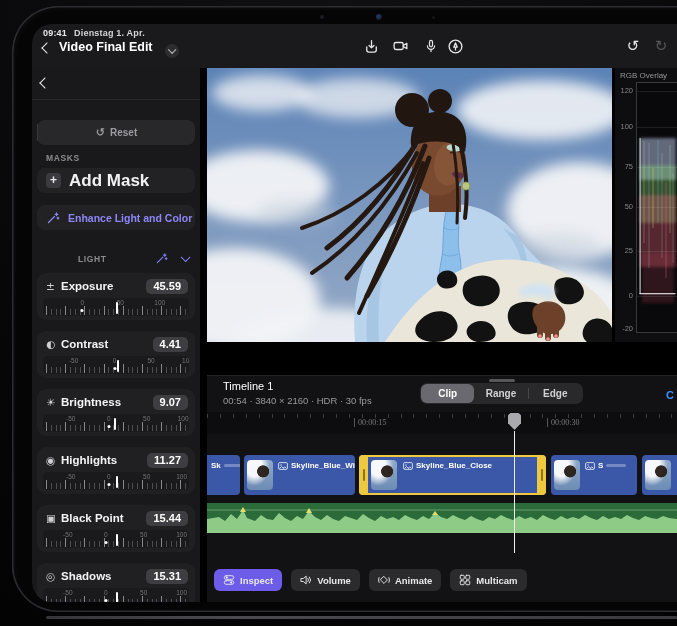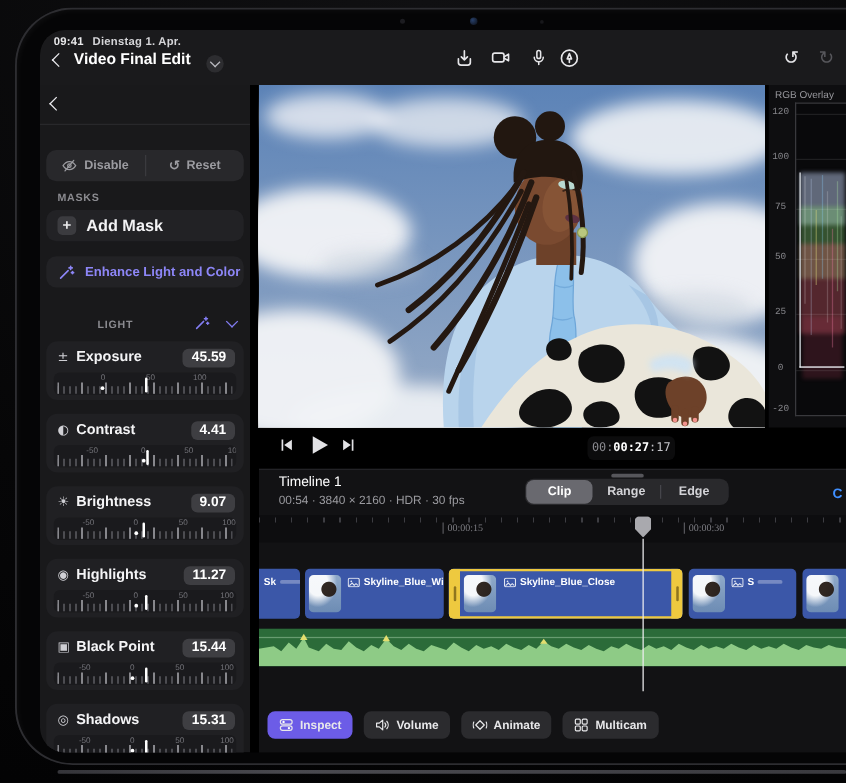--- a/index.html
+++ b/index.html
@@ -33,21 +33,21 @@
   .panel{position:absolute;left:0;top:44px;width:168px;height:534px;background:#19191b;}
   .panel-header{position:absolute;left:0;top:0;width:168px;height:31px;border-bottom:1px solid #28282b;}
   .panel-title{position:absolute;left:0;right:0;top:9px;text-align:center;font-size:11px;font-weight:700;color:#fff;}
   .pill{position:absolute;left:5px;top:52px;width:158px;height:25px;background:#28282b;border-radius:8px;display:flex;}
   .pill .half{flex:1;display:flex;align-items:center;justify-content:center;gap:5px;font-size:10px;color:#9c9ca1;font-weight:600;}
   .pill .div{width:1px;background:#3a3a3e;margin:4px 0;}
   .sect-label{position:absolute;left:14px;font-size:8.5px;letter-spacing:.6px;color:#8b8b90;font-weight:600;}
   .row-btn{position:absolute;left:5px;width:158px;height:25px;background:#222225;border-radius:8px;display:flex;align-items:center;}
   .plusbox{width:15px;height:15px;margin:0 8px 0 9px;border-radius:4px;background:#3b3b3f;color:#e8e8ea;
     font-size:12px;line-height:14px;text-align:center;font-weight:600;}
-  .addmask-label{font-size:13px;color:#f2f2f4;font-weight:600;}
+  .addmask-label{font-size:17px;color:#f2f2f4;font-weight:600;}
   .enhance-label{font-size:10.5px;color:#8d86f7;font-weight:600;margin-left:8px;}
   .light-row{position:absolute;left:14px;top:184px;width:140px;height:14px;}
   .light-icons{position:absolute;right:-2px;top:0;display:flex;gap:14px;align-items:center;}
   
   .card{position:absolute;left:5px;width:158px;height:47px;background:#202023;border-radius:9px;}
   .card-head{position:absolute;left:9px;right:7px;top:5px;height:16px;display:flex;align-items:center;}
   .s-icon{width:15px;font-size:10.5px;color:#cfcfd4;font-family:"DejaVu Sans",sans-serif;}
   .s-name{font-size:11.5px;color:#f4f4f6;font-weight:600;}
   .s-value{margin-left:auto;background:#3e3e42;border-radius:5px;padding:1.5px 7px;font-size:11px;font-weight:700;color:#fff;}
   .strip{position:absolute;left:6px;right:6px;top:25px;height:18px;background:#1a1a1d;border-radius:5px;overflow:hidden;}
@@ -65,21 +65,21 @@
   .pb-ico{position:absolute;top:8px;display:flex;align-items:center;justify-content:center;}
   .pb-ico svg{fill:#e2e2e5;}
   .timecode{position:absolute;left:263px;top:7px;width:70px;height:19px;background:#0c0c0d;border-radius:5px;
     display:flex;align-items:center;justify-content:center;font-family:"DejaVu Sans Mono",monospace;font-size:9.5px;}
   .tc-dim{color:#8a8a8f;}
   .tc-main{color:#fff;font-weight:700;}
   .tc-fr{color:#c6c6cb;}
   
   .scope{position:absolute;left:583px;top:44px;width:62px;height:274px;background:#0e0e10;}
   .scope-title{position:absolute;left:5px;top:3px;font-size:8px;color:#96969b;}
-  .axis-label{position:absolute;width:17px;text-align:center;font-size:7.5px;color:#85858a;font-family:Liberation Mono, monospace;}
+  .axis-label{position:absolute;width:17px;text-align:right;font-size:7.5px;color:#85858a;font-family:Liberation Sans, sans-serif;}
   .scope-plot{position:absolute;left:21px;top:14px;width:41px;height:249px;background:#09090b;
     border:1px solid #39393d;border-right:none;}
   .gridline{position:absolute;left:0;width:100%;height:1px;background:rgba(255,255,255,.09);}
   
   .timeline{position:absolute;left:175px;top:351px;width:470px;height:227px;background:#121214;}
   .tl-header{position:absolute;left:0;top:0;width:470px;height:35px;border-top:1px solid #232327;}
   .tl-name{position:absolute;left:16px;top:4px;font-size:11px;font-weight:400;color:#fff;}
   .tl-meta{position:absolute;left:16px;top:19px;font-size:9.5px;color:#9a9a9f;}
   .drag-handle{position:absolute;left:282px;top:3px;width:26px;height:3px;border-radius:2px;background:#56565b;}
   .segmented{position:absolute;left:213px;top:7px;width:163px;height:21px;background:#29292c;border-radius:7px;
@@ -168,28 +168,20 @@
       <span class="tb-ico glyph" style="left:590px;font-size:15px;">↺</span>
       <span class="tb-ico glyph" style="left:618px;font-size:15px;color:#56565b;">↻</span>
     </div>
 
     <div class="panel">
       <div class="panel-header">
         <span class="chev left" style="position:absolute;left:9px;top:11px;"></span>
       </div>
 
       <div class="pill">
-        <span class="half">
-          <svg width="13" height="11" viewBox="0 0 14 12" style="stroke:#9c9ca1;fill:none;stroke-width:1.1;stroke-linecap:round;">
-            <path d="M1.5,6 C3,3.7 5.2,2.5 7,2.5 S11,3.7 12.5,6 C11,8.3 8.8,9.5 7,9.5 S3,8.3 1.5,6 Z"></path>
-              <circle cx="7" cy="6" r="1.5"></circle>
-              <path d="M3.2,10.6 L10.8,1.4"></path>
-          </svg>
-          <span>Disable</span>
-        </span>
         <span class="div"></span>
         <span class="half">
           <span class="glyph" style="font-size:11px;">↺</span>
           <span>Reset</span>
         </span>
       </div>
 
       <span class="sect-label" style="top:85px;">MASKS</span>
 
       <div class="row-btn" style="top:100px;">
@@ -405,42 +397,20 @@
         </g>
         <g fill="#f2938e">
           <circle cx="333" cy="268" r="1.8"></circle>
             <circle cx="341" cy="271" r="1.8"></circle>
             <circle cx="349" cy="268" r="1.8"></circle>
         </g>
         <path fill="#cfe3f4" filter="url(#soft2)" d="M312,222 C322,214 340,214 348,222 L344,232 C334,226 322,226 316,230 Z" opacity=".9"></path>
       </svg>
     </div>
 
-    <div class="playbar">
-      <span class="pb-ico" style="left:16px;">
-        <svg width="12" height="12" viewBox="0 0 16 16">
-            <path d="M3,2 h1.8 v12 H3 Z M14,2.5 L5.8,8 L14,13.5 Z"></path>
-          </svg>
-      </span>
-      <span class="pb-ico" style="left:40px;top:5px;">
-        <svg width="17" height="18" viewBox="0 0 16 16">
-            <path d="M3,1.5 L14.5,8 L3,14.5 Z"></path>
-          </svg>
-      </span>
-      <span class="pb-ico" style="left:66px;">
-        <svg width="12" height="12" viewBox="0 0 16 16">
-            <path d="M13,2 h-1.8 v12 H13 Z M2,2.5 L10.2,8 L2,13.5 Z"></path>
-          </svg>
-      </span>
-      <span class="timecode">
-        <span class="tc-dim">00:</span>
-          <span class="tc-main">00:27</span>
-          <span class="tc-fr">:17</span>
-      </span>
-    </div>
 
     <div class="scope">
       <span class="scope-title">RGB Overlay</span>
       <span class="axis-label" style="left:1px;top:18px;">120</span>
       <span class="axis-label" style="left:1px;top:54px;">100</span>
       <span class="axis-label" style="left:1px;top:94px;">75</span>
       <span class="axis-label" style="left:1px;top:134px;">50</span>
       <span class="axis-label" style="left:1px;top:178px;">25</span>
       <span class="axis-label" style="left:1px;top:223px;">0</span>
       <span class="axis-label" style="left:1px;top:256px;">-20</span>

